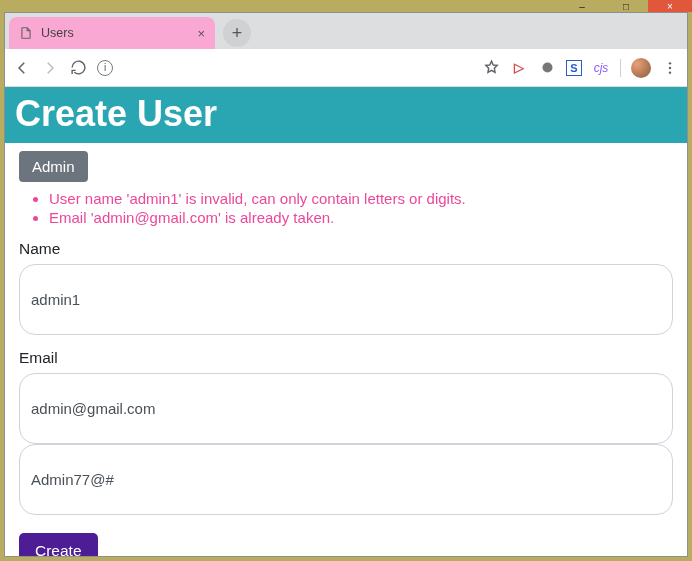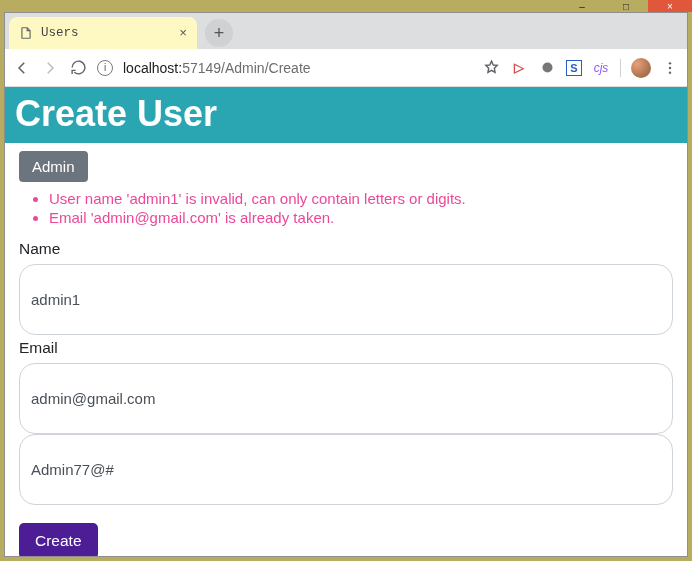--- a/index.html
+++ b/index.html
@@ -47,31 +47,30 @@
   }
   .tabstrip {
     height: 36px;
     background: #dcdedf;
     display: flex;
     align-items: flex-end;
     padding-left: 4px;
     gap: 8px;
   }
   .tab {
-    background: #fef9c3;
+    background: #f9a8d4;
     border-radius: 8px 8px 0 0;
     height: 32px;
-    width: 188px;
+    width: 206px;
     display: flex;
     align-items: center;
     padding: 0 10px;
     font-size: 12.5px;
     color: #444;
     position: relative;
-    font-family: Liberation Mono, monospace;
   }
   .tab .page-icon {
     width: 14px; height: 14px;
     margin-right: 8px;
     color: #666;
   }
   .tab .tab-x {
     margin-left: auto;
     color: #555;
     font-size: 13px;
@@ -157,21 +156,21 @@
   .errors {
     margin: 8px 0 14px 0;
     padding-left: 30px;
     color: #ec4899;
     font-size: 15px;
   }
   .errors li { margin-bottom: 2px; }
   .field-label {
     font-size: 15.5px;
     color: #212529;
-    margin: 4px 0 6px 0;
+    margin: 14px 0 6px 0;
     display: block;
   }
   .text-input {
     width: 100%;
     border: 1px solid #ced4da;
     border-radius: 16px;
     padding: 26px 11px;
     font-size: 15px;
     color: #495057;
     background: #fff;
@@ -226,23 +225,20 @@
           <path d="M9 5l7 7-7 7"></path>
         </svg>
     </span>
     <span class="nav-icon">
       <svg viewBox="0 0 24 24" width="17" height="17" fill="none" stroke="#5f6368" stroke-width="2">
           <path d="M3 12a9 9 0 1 1 3 6.7"></path>
           <path d="M3 21v-5h5"></path>
         </svg>
     </span>
     <span class="info-icon">i</span>
-    <span class="url">
-      <span class="host">localhost:</span><span class="path">57149/Admin/Create</span>
-    </span>
     <div class="addr-spacer"></div>
     <span class="ext-icon">
       <svg viewBox="0 0 24 24" width="17" height="17" fill="none" stroke="#5f6368" stroke-width="2">
           <path d="M12 3l2.5 5.5L20 9l-4 4 1 6-5-3-5 3 1-6-4-4 5.5-.5z"></path>
         </svg>
     </span>
     <span class="ext-icon" style="color:#d34a4a;font-weight:bold;">▷</span>
     <span class="ext-icon">
       <svg viewBox="0 0 24 24" width="15" height="15" fill="#777">
           <circle cx="12" cy="12" r="8"></circle>

